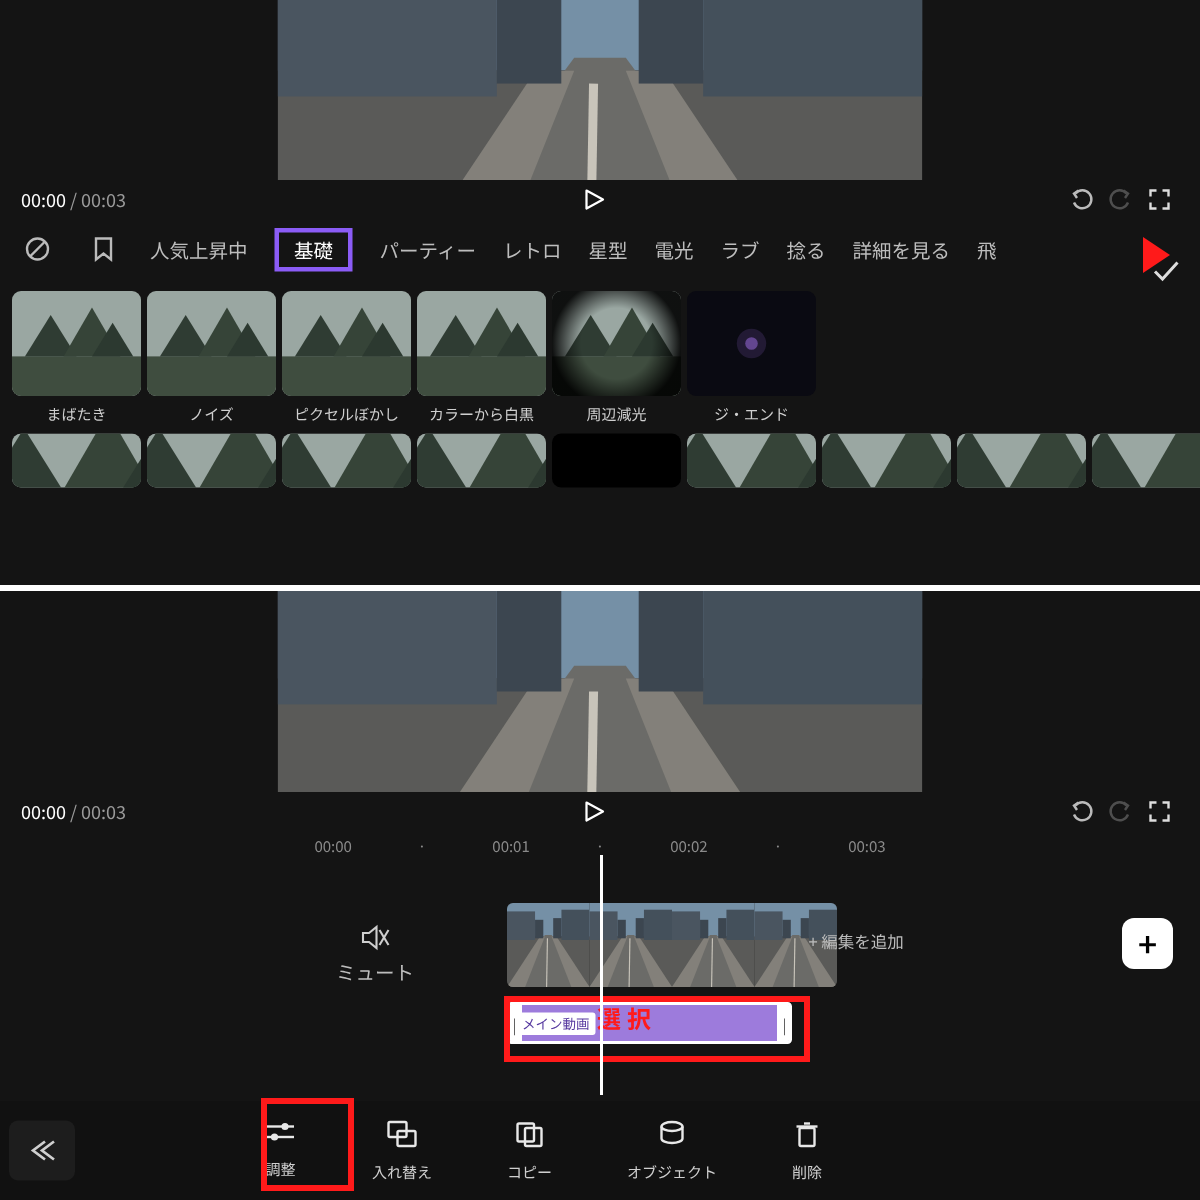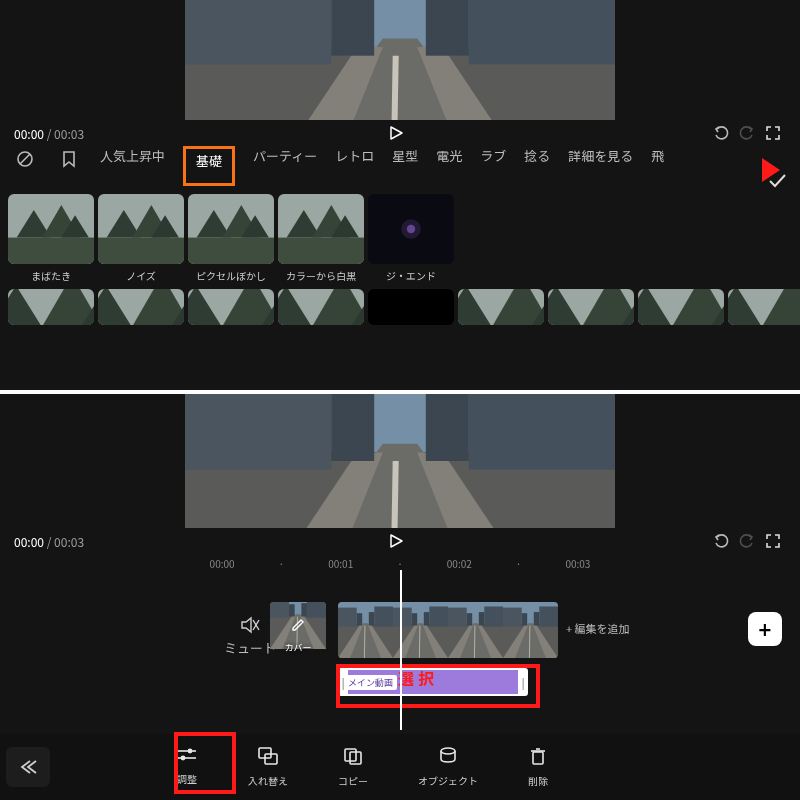--- a/index.html
+++ b/index.html
@@ -9,24 +9,24 @@
   
   .preview{position:relative;display:flex;justify-content:center}
   .preview-frame{position:relative;overflow:hidden}
   .preview svg{display:block}
   .time-row{display:flex;align-items:center;height:26px;padding:0 14px;color:#9a9a9a}
   .time-row .cur{color:#fff}
   .play{flex:1;display:flex;justify-content:center}
   .ico{display:inline-flex;align-items:center;justify-content:center;width:26px;height:26px}
   .ico svg{display:block}
   
-  .tabs{display:flex;gap:18px;height:40px;padding:0 12px;overflow:hidden;white-space:nowrap}
+  .tabs{display:flex;align-items:center;gap:18px;height:40px;padding:0 12px;overflow:hidden;white-space:nowrap}
   .tab{color:#bdbdbd;font-size:13px}
   .tab.active{color:#fff}
-  .pill-hi{border:3px solid #f97316;padding:2px 10px}
+  .pill-hi{border:3px solid #8b5cf6;padding:2px 10px}
   .check-right{position:absolute;right:10px;top:168px}
   .arrow-anno{position:absolute;right:18px;top:154px;color:#ff1a1a}
   
   .fx-scroll{padding:8px 2px 0 8px;overflow:hidden}
   .fx-row{display:flex;gap:4px;margin-bottom:6px}
   .fx{width:86px;flex:0 0 86px;text-align:center}
   .thumb{width:86px;height:70px;border-radius:6px;position:relative;overflow:hidden;background:#222}
   .thumb svg{width:86px;height:70px;display:block}
   .dl{position:absolute;top:4px;right:4px;width:14px;height:14px;color:#fff}
   .fx-label{font-size:10px;color:#cfcfcf;margin-top:4px;overflow:hidden;white-space:nowrap}
@@ -35,21 +35,21 @@
   .sel-tile .sliders{margin-bottom:6px}
   
   .ruler{display:flex;gap:44px;justify-content:center;font-size:10px;color:#8a8a8a;height:18px;align-items:center}
   .tl-body{position:relative;height:110px}
   .tl-center{position:absolute;left:50%;top:-2px;width:2px;height:160px;background:#fff}
   .mute{position:absolute;left:224px;top:44px;text-align:center;color:#bdbdbd;font-size:13px}
   .cover{position:absolute;left:270px;top:30px;width:56px;height:56px;border-radius:4px;overflow:hidden;text-align:center}
   .cover span{position:absolute;bottom:4px;left:0;right:0;font-size:9px;color:#fff;text-shadow:0 0 4px #000}
   .clip{position:absolute;left:338px;top:30px;width:220px;height:56px;border-radius:4px;overflow:hidden;background:#2a2a2a}
   .clip svg{width:220px;height:56px}
-  .addtext{position:absolute;left:566px;top:48px;font-size:11px;color:#bdbdbd}
+  .addtext{position:absolute;left:539px;top:48px;font-size:11px;color:#bdbdbd}
   .plusbtn{position:absolute;right:18px;top:40px;width:34px;height:34px;background:#fff;border-radius:8px;display:flex;align-items:center;justify-content:center;color:#000;font-size:22px;font-weight:600}
   .selclip{position:absolute;left:338px;top:96px;width:190px;height:28px;background:#9d7bdc;border:2px solid #fff;border-radius:3px;display:flex;align-items:center;padding:0 4px;box-sizing:border-box}
   .selclip .tag{background:#fff;color:#573aa0;font-size:9px;padding:1px 4px;border-radius:2px}
   .selclip .handle{position:absolute;top:0;bottom:0;width:10px;background:#fff;display:flex;align-items:center;justify-content:center;color:#5b5b5b;font-size:10px}
   .selclip .hL{left:-2px;border-radius:3px 0 0 3px}
   .selclip .hR{right:-2px;border-radius:0 3px 3px 0}
   .sel-anno{position:absolute;left:336px;top:92px;width:196px;height:36px;border:4px solid #ff1a1a;pointer-events:none}
   .sel-text{position:absolute;left:398px;top:94px;font-size:16px;font-weight:700;color:#ff1a1a;letter-spacing:4px;pointer-events:none}
   
   .toolbar{position:absolute;bottom:0;left:0;right:0;height:66px;display:flex;align-items:center;background:#111}
@@ -216,20 +216,39 @@
             </svg>
             <span class="dl">
               <svg viewBox="0 0 14 14">
                 <path d="M7 2v7M4 6l3 3 3-3M3 12h8" stroke="#fff" stroke-width="1.4" fill="none"></path>
               </svg>
             </span>
           </div>
         <div class="fx-label">カラーから白黒</div>
       </div>
       <div class="fx">
+        <div class="thumb">
+            <svg viewBox="0 0 100 100" preserveAspectRatio="xMidYMid slice">
+              <use href="#landscape"></use>
+              <rect width="100" height="100" fill="black" opacity="0"></rect>
+              <radialGradient id="vg">
+                <stop offset="55%" stop-color="rgba(0,0,0,0)"></stop>
+                <stop offset="100%" stop-color="rgba(0,0,0,.9)"></stop>
+              </radialGradient>
+              <rect width="100" height="100" fill="url(#vg)"></rect>
+            </svg>
+            <span class="dl">
+              <svg viewBox="0 0 14 14">
+                <path d="M7 2v7M4 6l3 3 3-3M3 12h8" stroke="#fff" stroke-width="1.4" fill="none"></path>
+              </svg>
+            </span>
+          </div>
+        <div class="fx-label">周辺減光</div>
+      </div>
+      <div class="fx">
         <div class="thumb" style="background:#0a0a12">
             <svg viewBox="0 0 100 100">
               <circle cx="50" cy="50" r="6" fill="#6a4a9a" opacity=".9"></circle>
               <circle cx="50" cy="50" r="14" fill="#6a4a9a" opacity=".25"></circle>
             </svg>
             <span class="dl">
               <svg viewBox="0 0 14 14">
                 <path d="M7 2v7M4 6l3 3 3-3M3 12h8" stroke="#fff" stroke-width="1.4" fill="none"></path>
               </svg>
             </span>
@@ -354,29 +373,20 @@
   </div>
 
   <div class="tl-body">
     <div class="mute">
       <svg width="20" height="18" viewBox="0 0 20 18">
           <path d="M2 6h4l5-4v14l-5-4H2z" fill="none" stroke="#cfcfcf" stroke-width="1.4"></path>
           <line x1="13" y1="4" x2="19" y2="14" stroke="#cfcfcf" stroke-width="1.4"></line>
           <line x1="19" y1="4" x2="13" y2="14" stroke="#cfcfcf" stroke-width="1.4"></line>
         </svg>
       <div>ミュート</div>
-    </div>
-    <div class="cover">
-      <svg viewBox="0 16 100 100" width="56" height="56" preserveAspectRatio="xMidYMid slice">
-          <use href="#street"></use>
-        </svg>
-      <svg width="16" height="16" viewBox="0 0 16 16" style="position:absolute;left:20px;top:14px">
-          <path d="M3 12l8-8 2 2-8 8H3v-2z" fill="none" stroke="#fff" stroke-width="1.4"></path>
-        </svg>
-      <span>カバー</span>
     </div>
     <div class="clip">
       <svg viewBox="0 0 400 100" preserveAspectRatio="none">
         <g transform="scale(1,1)">
             <use href="#street" transform="translate(0,0) scale(1,1)"></use>
           </g>
         <g transform="translate(100,0)">
             <use href="#street"></use>
           </g>
         <g transform="translate(200,0)">

